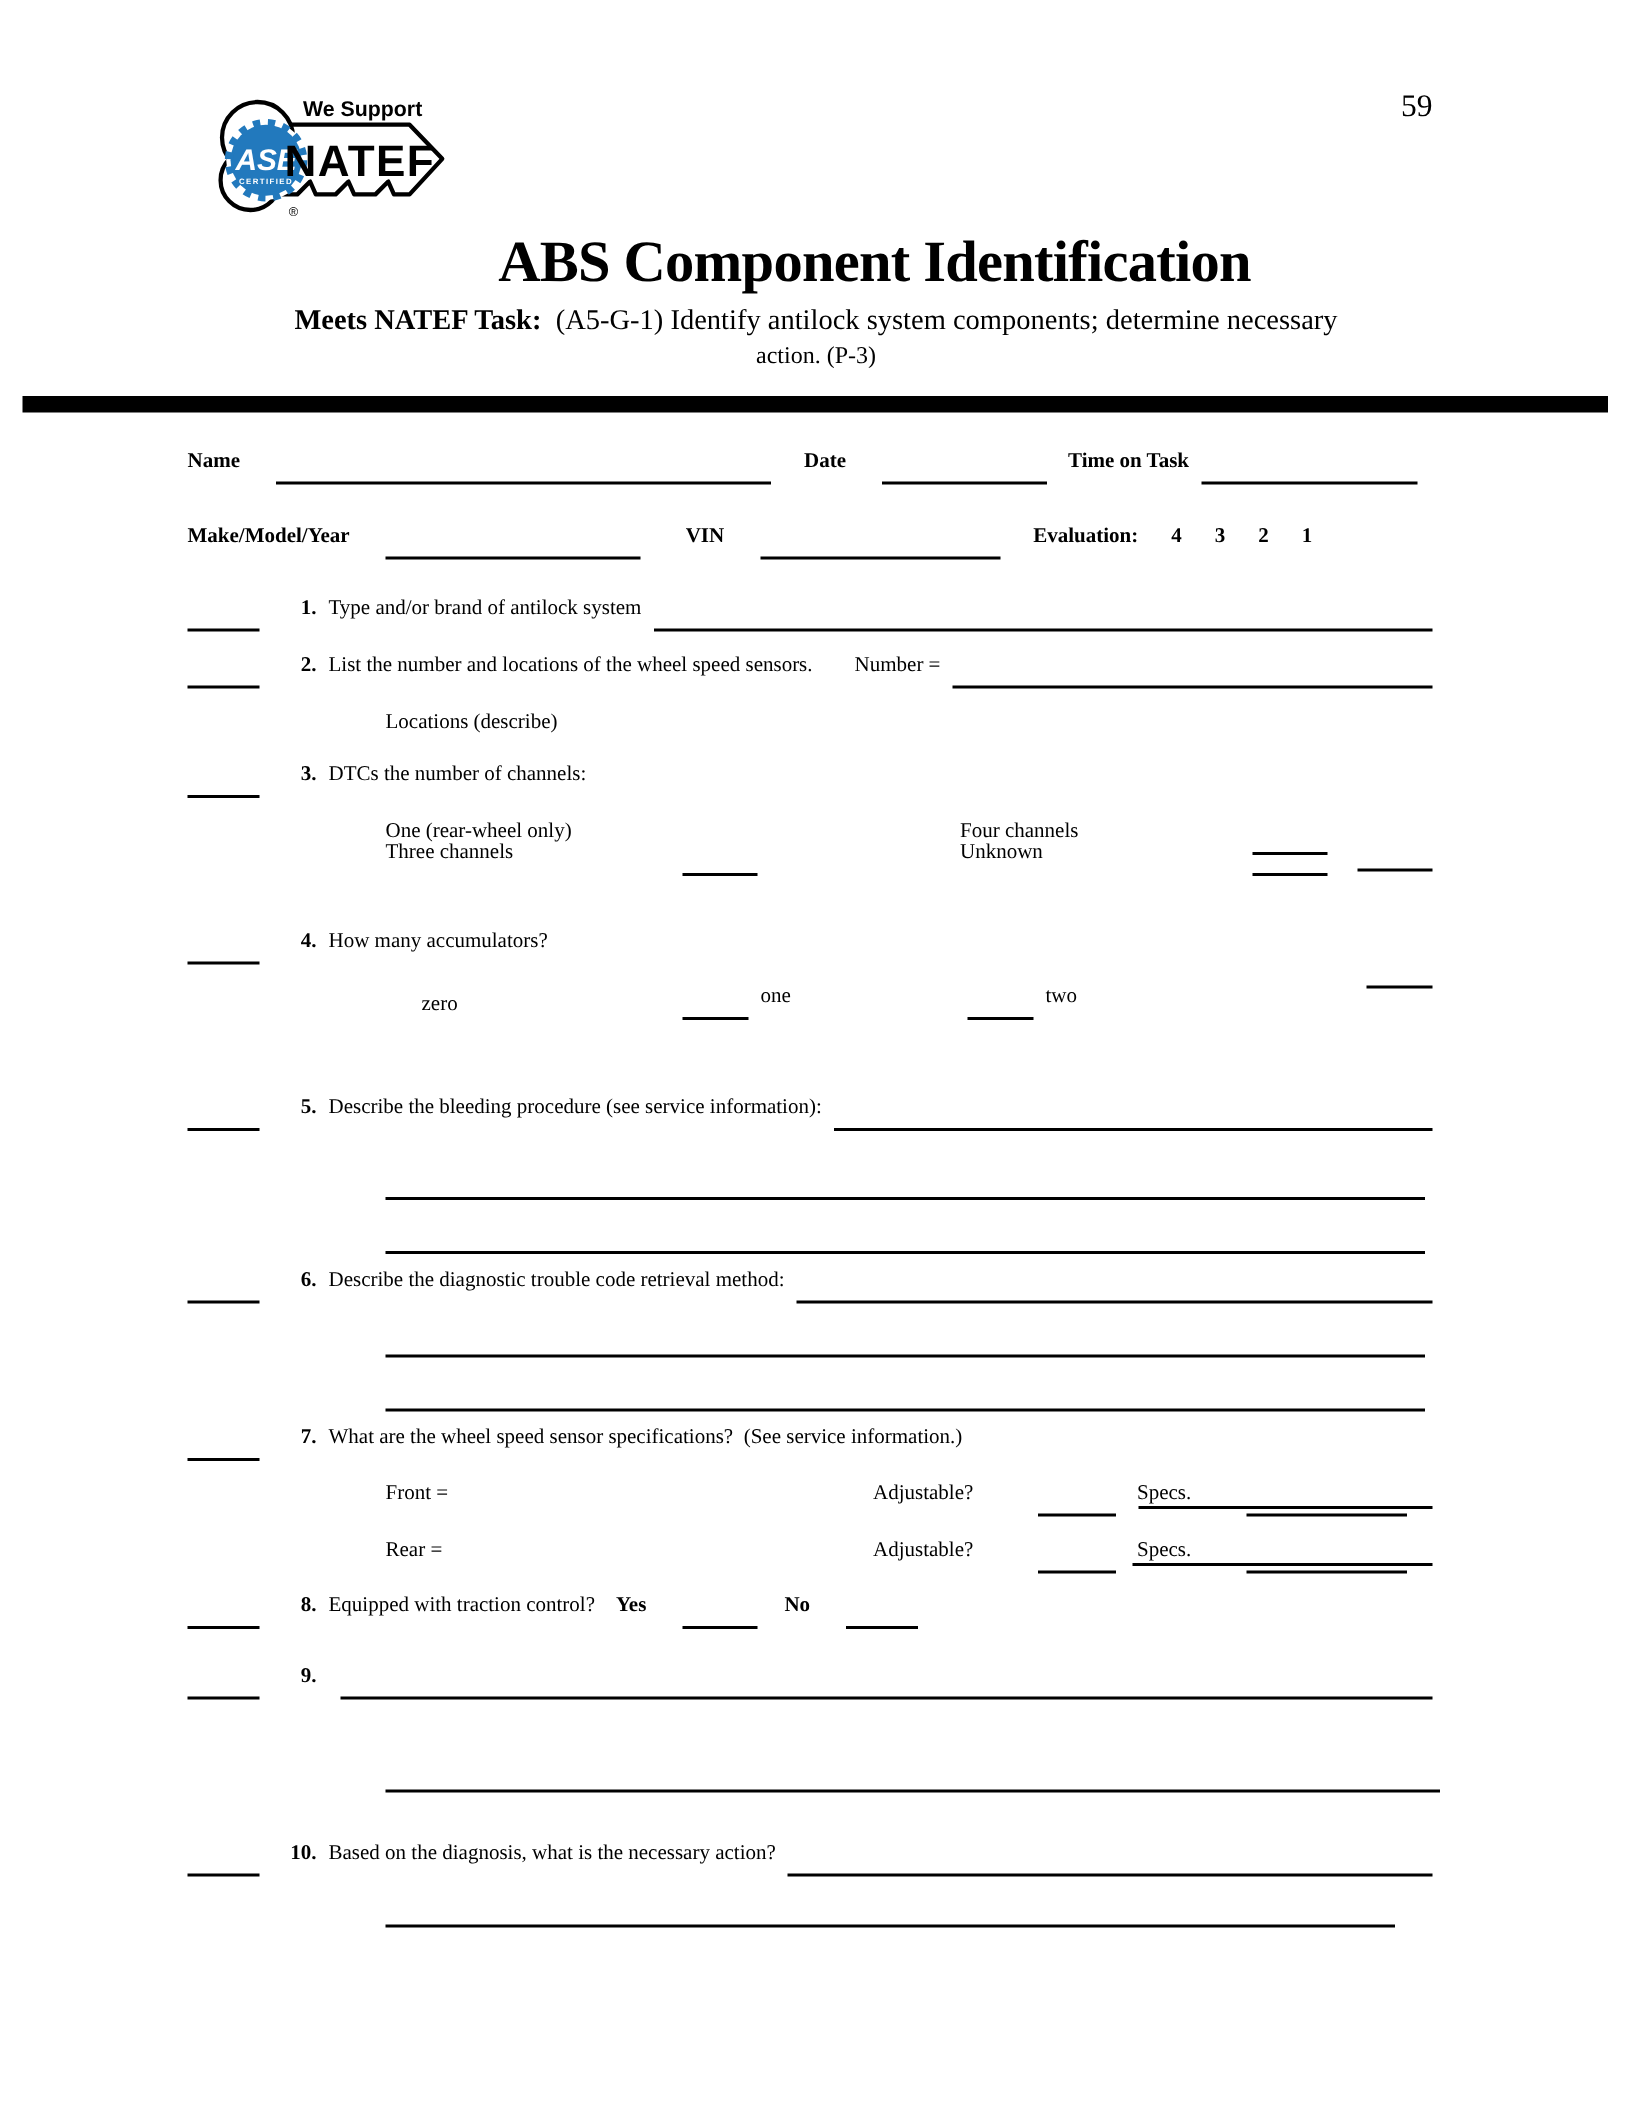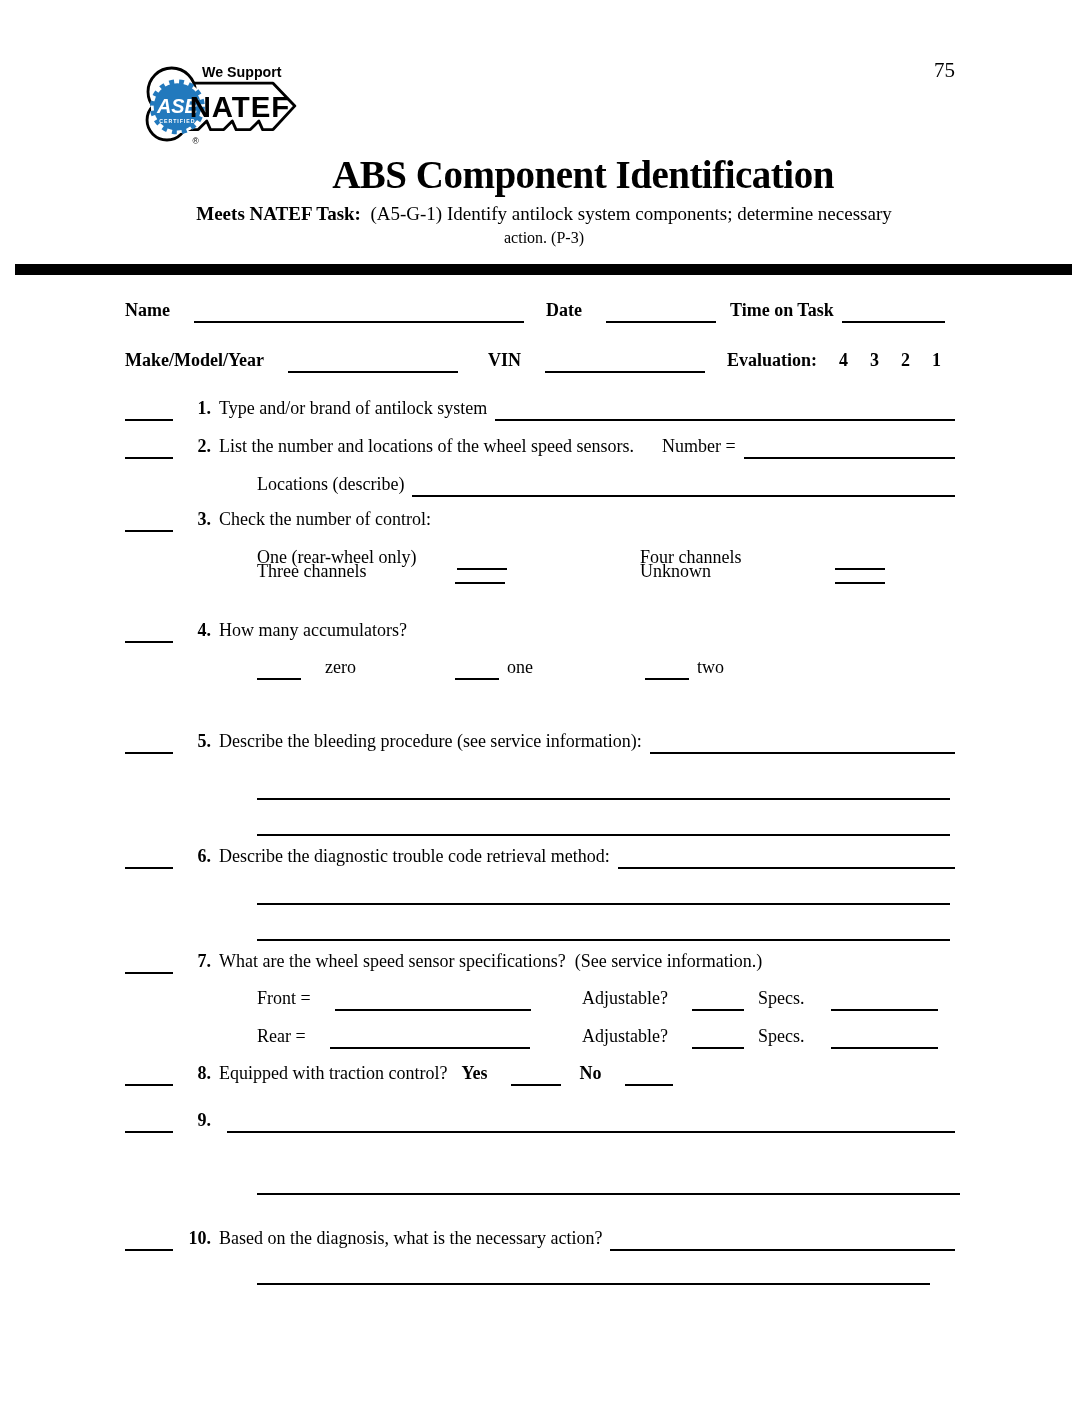--- a/index.html
+++ b/index.html
@@ -12,23 +12,23 @@
   .title {
     position:absolute; top:152px; left:0; width:100%; margin:0;
     text-align:center; font-size:39px; font-weight:bold; letter-spacing:-0.5px;padding-left:39px;
   }
   .meets-line { position:absolute; top:203px; left:0; width:100%; margin:0; text-align:center; font-size:19px; }
   .meets-line2 { position:absolute; top:229px; left:0; width:100%; margin:0; text-align:center; font-size:16px; }
   .rule { position:absolute; top:264px; left:15px; right:16px; height:11px; background:#000; }
 
   .row {
     position:absolute; left:125px; right:133px; height:26px;
-    display:flex; align-items:baseline; font-size:18px; white-space:nowrap;
-  }
-  .row.sub { left:257px; }
+    display:flex; align-items:baseline; font-size:14px; white-space:nowrap;
+  }
+  .row.sub { left:257px;flex-direction:column; }
   .b { font-weight:bold; }
   .num { width:30px; text-align:right; font-weight:bold; margin:0 8px 0 8px; flex:0 0 auto; }
   .score { flex:0 0 48px; }
   .blank, .fill, .score {
     align-self:flex-end; height:0; border-bottom:2px solid #000; margin-bottom:3px;
   }
   .blank { flex:0 0 auto; }
   .fill { flex:1 1 40px; margin-left:8px; }
   .ml8  { margin-left:24px; }
   .ml14 { margin-left:14px; }
@@ -42,21 +42,21 @@
   .abs { position:absolute; top:0; }
   .ablank { position:absolute; top:21px; height:0; border-top:2px solid #000; }
   .hline { position:absolute; height:0; border-top:2px solid #000; left:257px; }
   .evalnum { font-weight:bold; margin-left:22px; }
 </style>
 </head>
 <body>
 
 <div class="page">
 
-  <div class="page-number">75</div>
+  <div class="page-number">59</div>
 
   <div class="logo">
     <svg width="180" height="96" viewBox="0 0 190 100">
 
       <polygon points="58,28 151,28 174,52 151,77 140,77 136,68 127,77 112,77 108,68 99,77 85,77 81,68 72,77 58,77" fill="#ffffff" stroke="#000000" stroke-width="3" stroke-linejoin="round"></polygon>
 
       <circle cx="44" cy="37" r="25" fill="#ffffff" stroke="#000000" stroke-width="3"></circle>
       <circle cx="39" cy="67" r="21" fill="#ffffff" stroke="#000000" stroke-width="3"></circle>
 
       <g>
@@ -116,21 +116,21 @@
     <span class="fill"></span>
   </div>
   <div class="row sub" style="top:474px;">
     <span>Locations (describe)</span>
     <span class="fill"></span>
   </div>
 
   <div class="row" style="top:509px;">
     <span class="score"></span>
     <span class="num">3.</span>
-    <span>Check the number of control:</span>
+    <span>DTCs the number of channels:</span>
   </div>
   <div class="row sub" style="top:547px;gap:16px;">
     <span>One (rear-wheel only)</span>
     <span class="blank w50 ml8"></span>
     <span class="abs" style="left:383px;">Four channels</span>
     <span class="ablank w50" style="left:578px;"></span>
   </div>
   <div class="row sub" style="top:561px;">
     <span>Three channels</span>
     <span class="ablank w50" style="left:198px;"></span>

